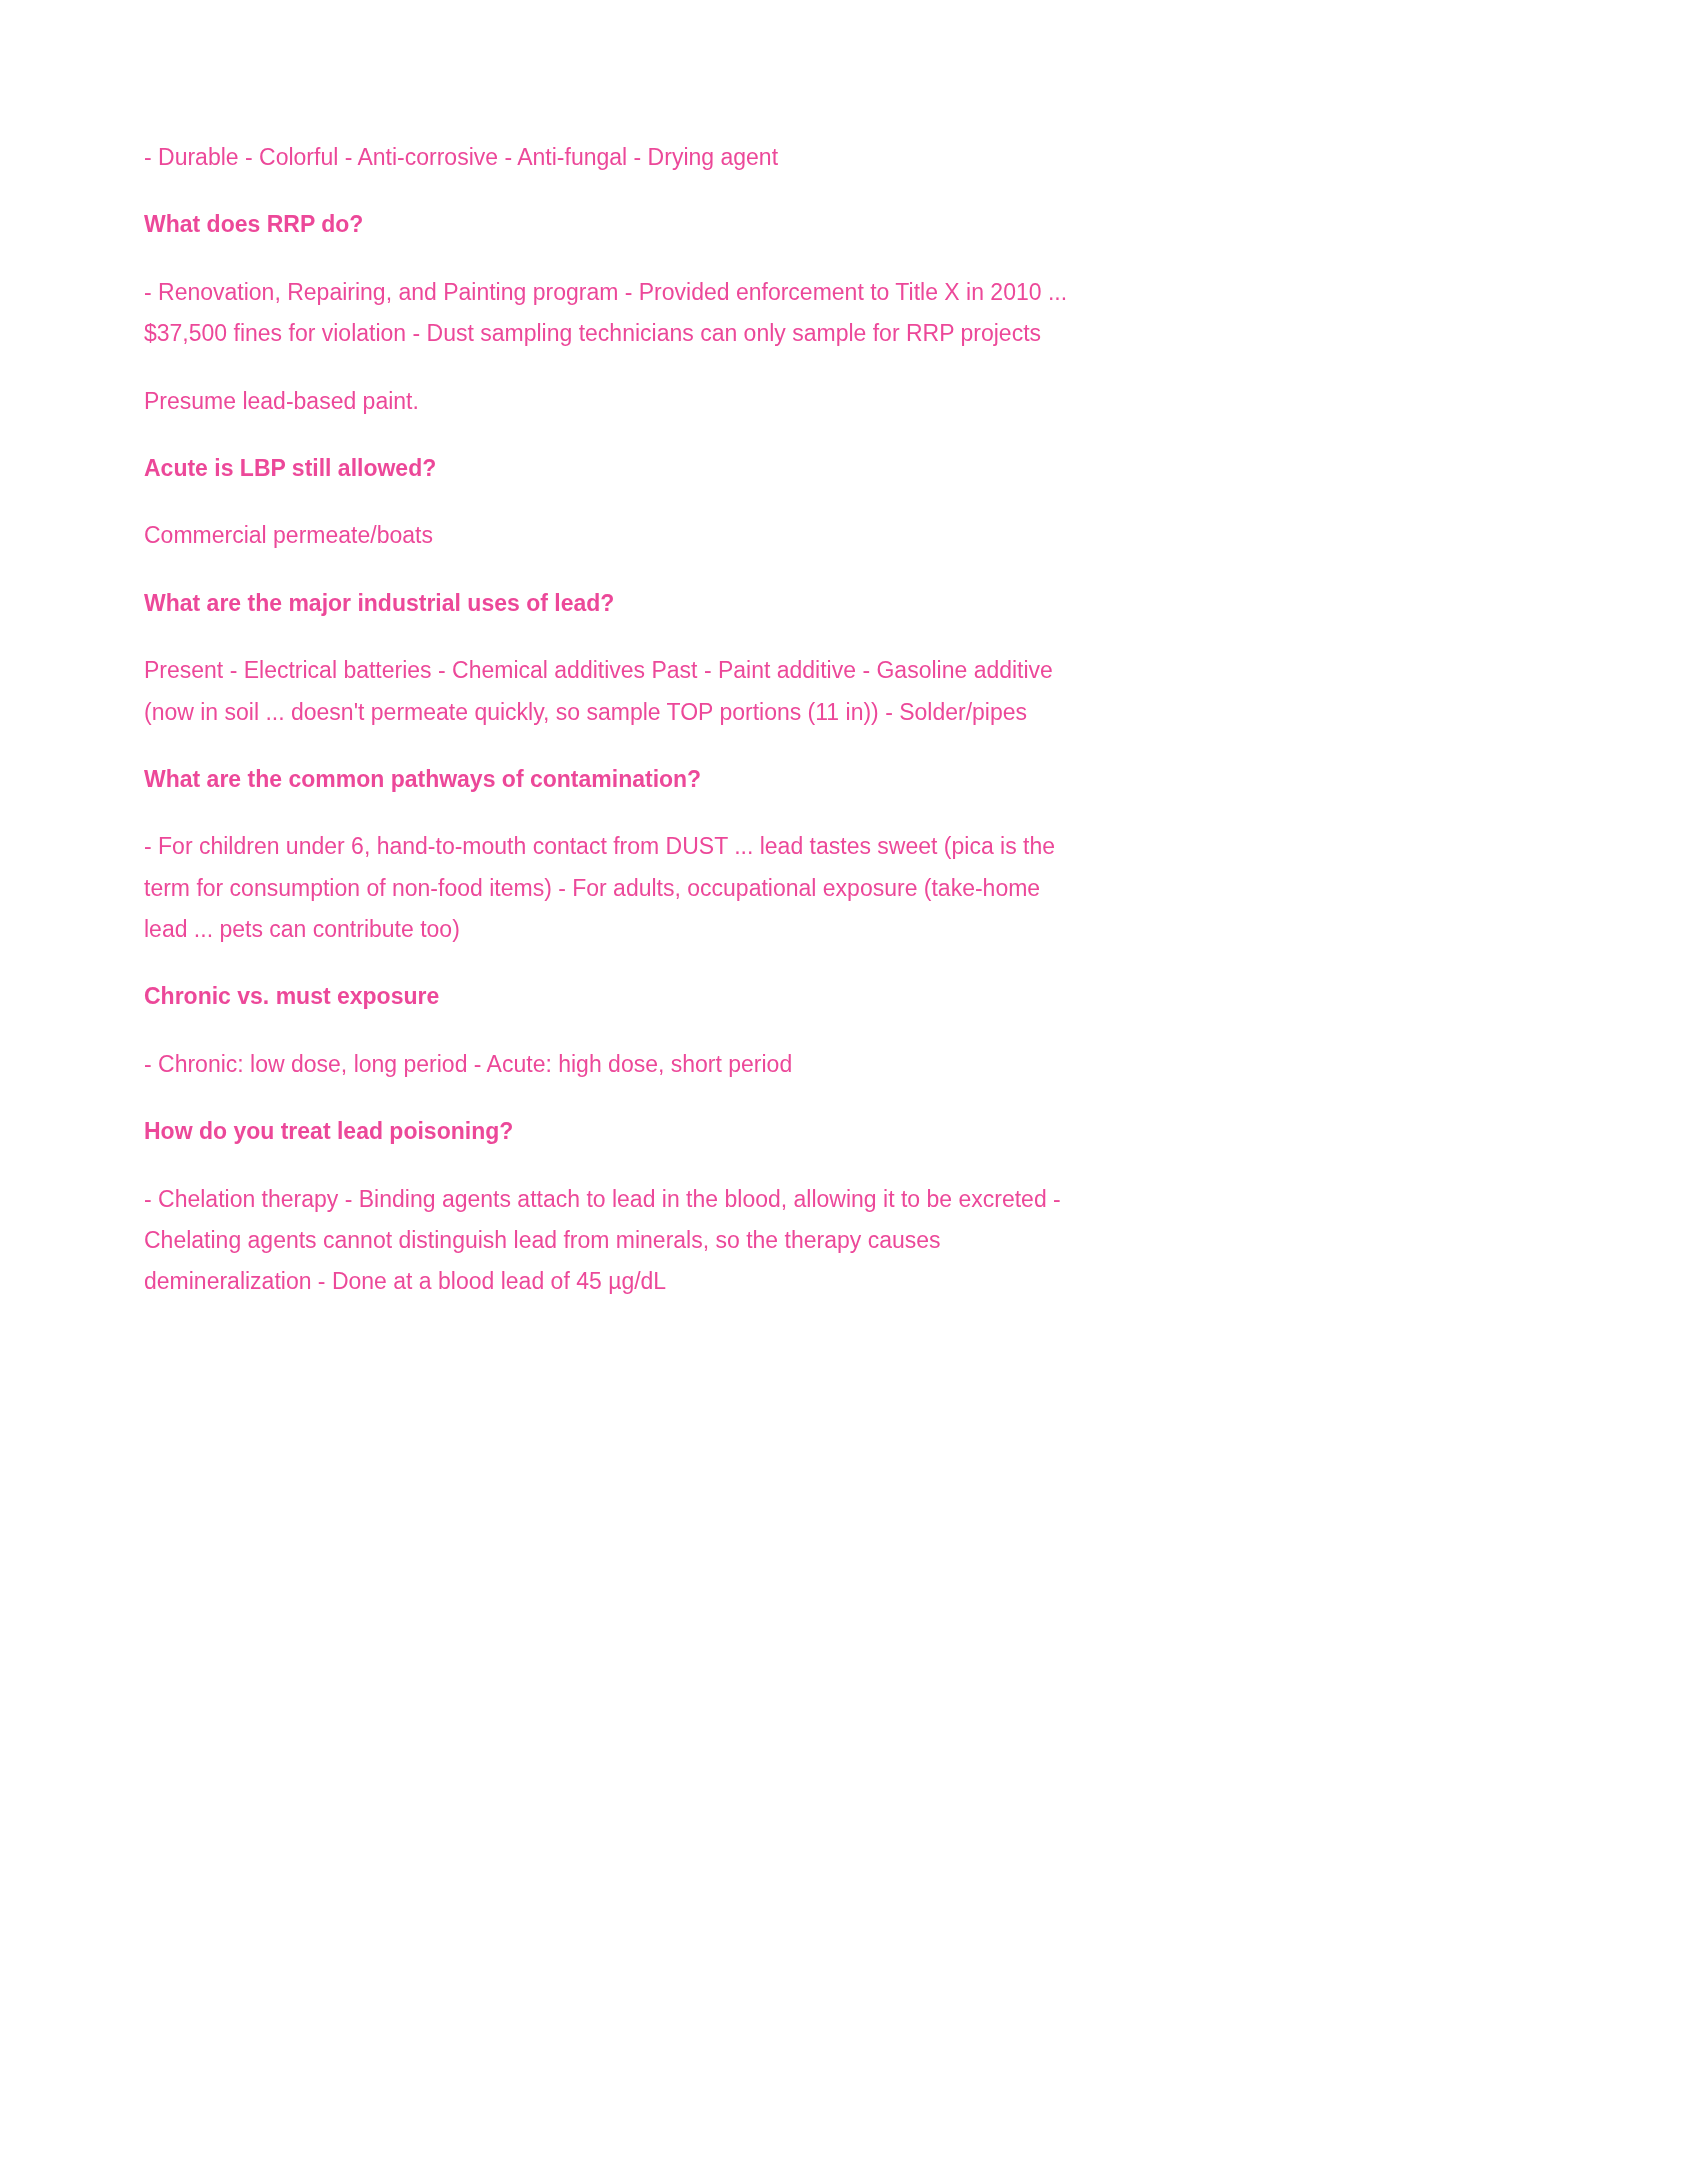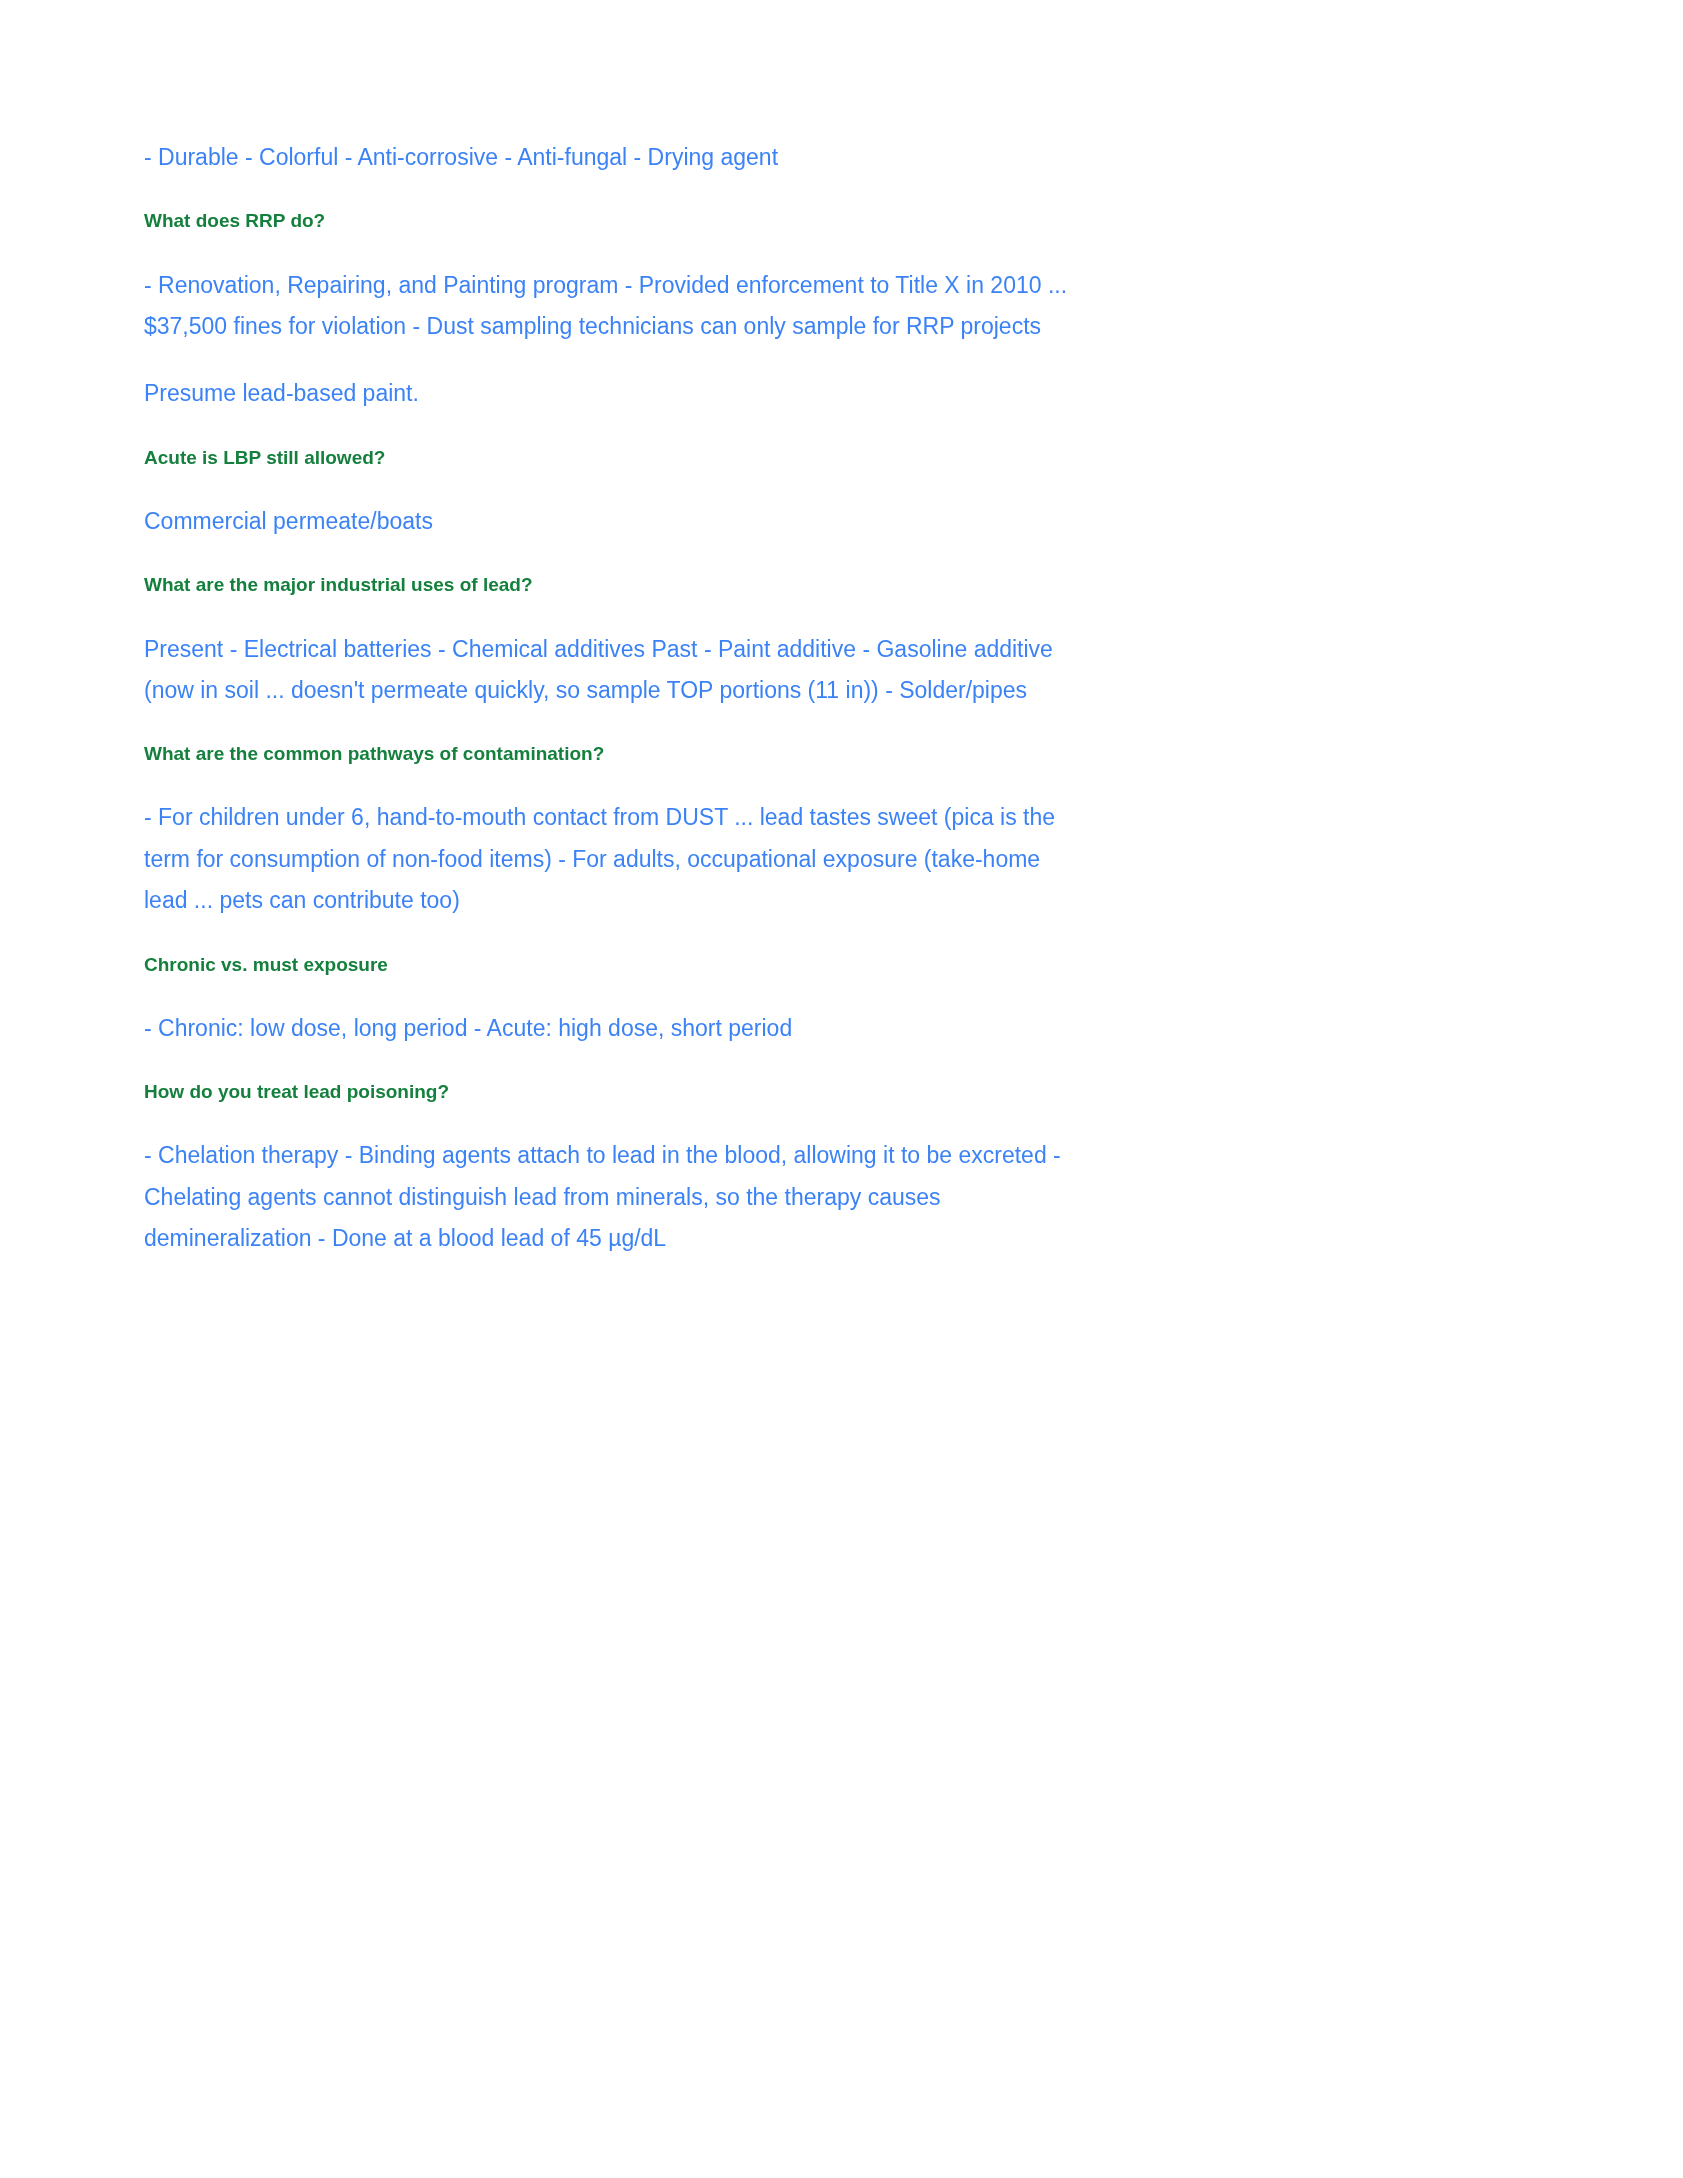--- a/index.html
+++ b/index.html
@@ -19,28 +19,28 @@
     box-sizing: border-box;
     padding: 137px 144px 0 144px;
   }
   .content {
     max-width: 926px;
   }
   .para {
     font-size: 23px;
     line-height: 1.8;
     font-weight: 400;
-    color: #3b82f6;
+    color: #ec4899;
     margin: 0 0 26px 0;
   }
   .heading {
-    font-size: 19px;
+    font-size: 23px;
     line-height: 1.8;
     font-weight: 700;
-    color: #15803d;
+    color: #ec4899;
     margin: 0 0 26px 0;
   }
 </style>
 </head>
 <body>
 
 <div class="page">
   <div class="content">
     <p class="para">- Durable - Colorful - Anti-corrosive - Anti-fungal - Drying agent</p>
     <h2 class="heading">What does RRP do?</h2>

